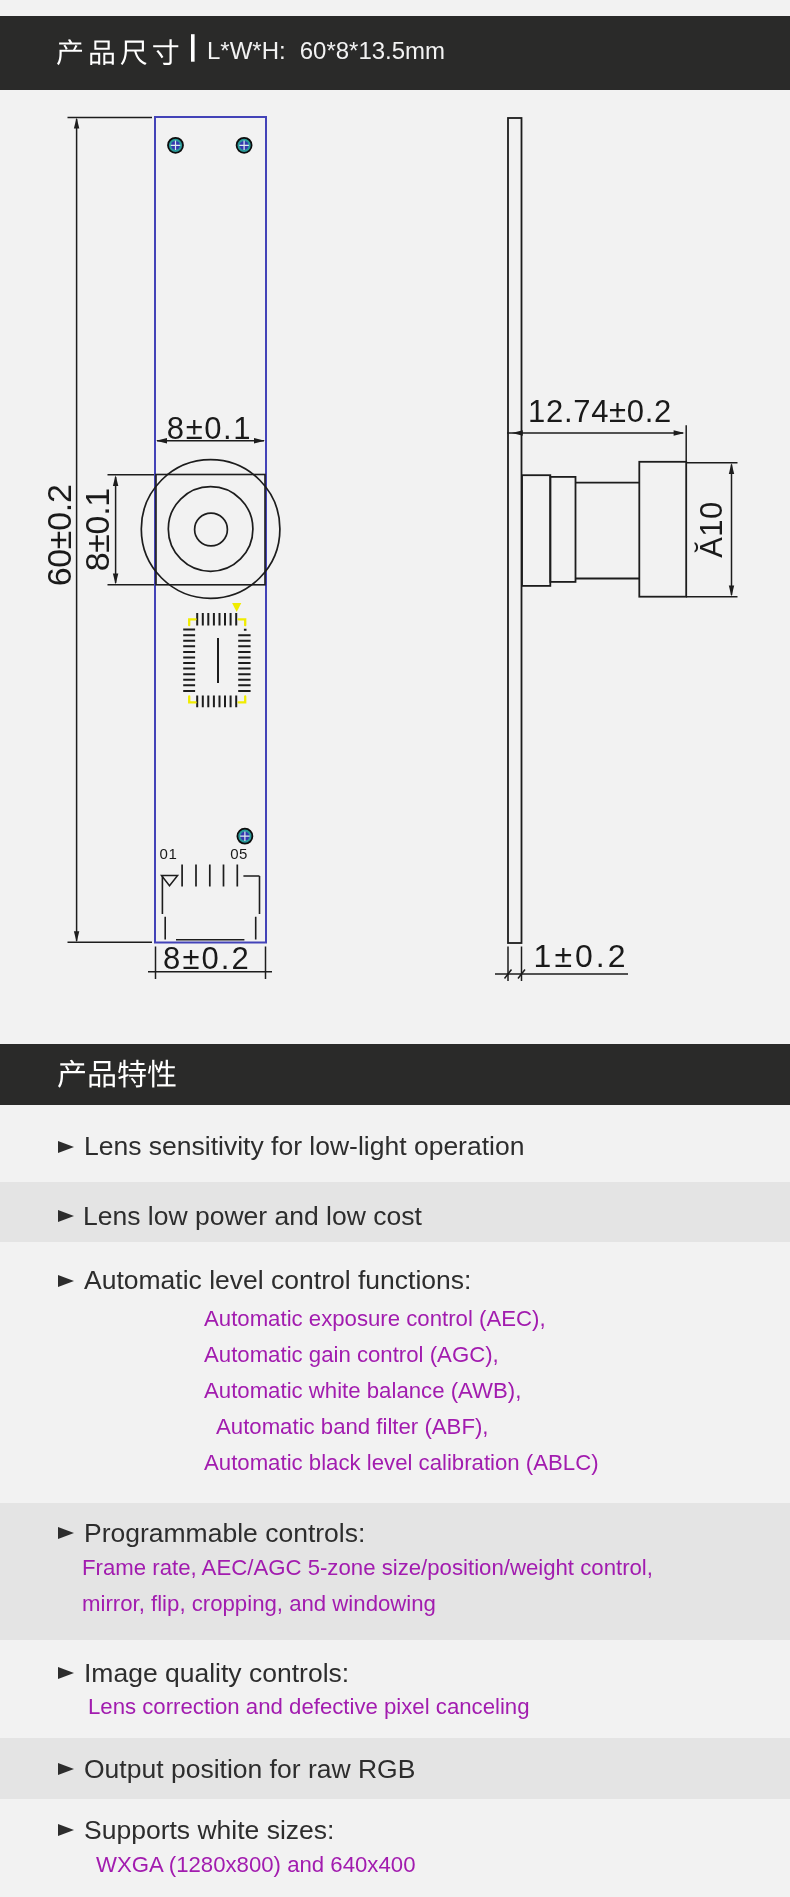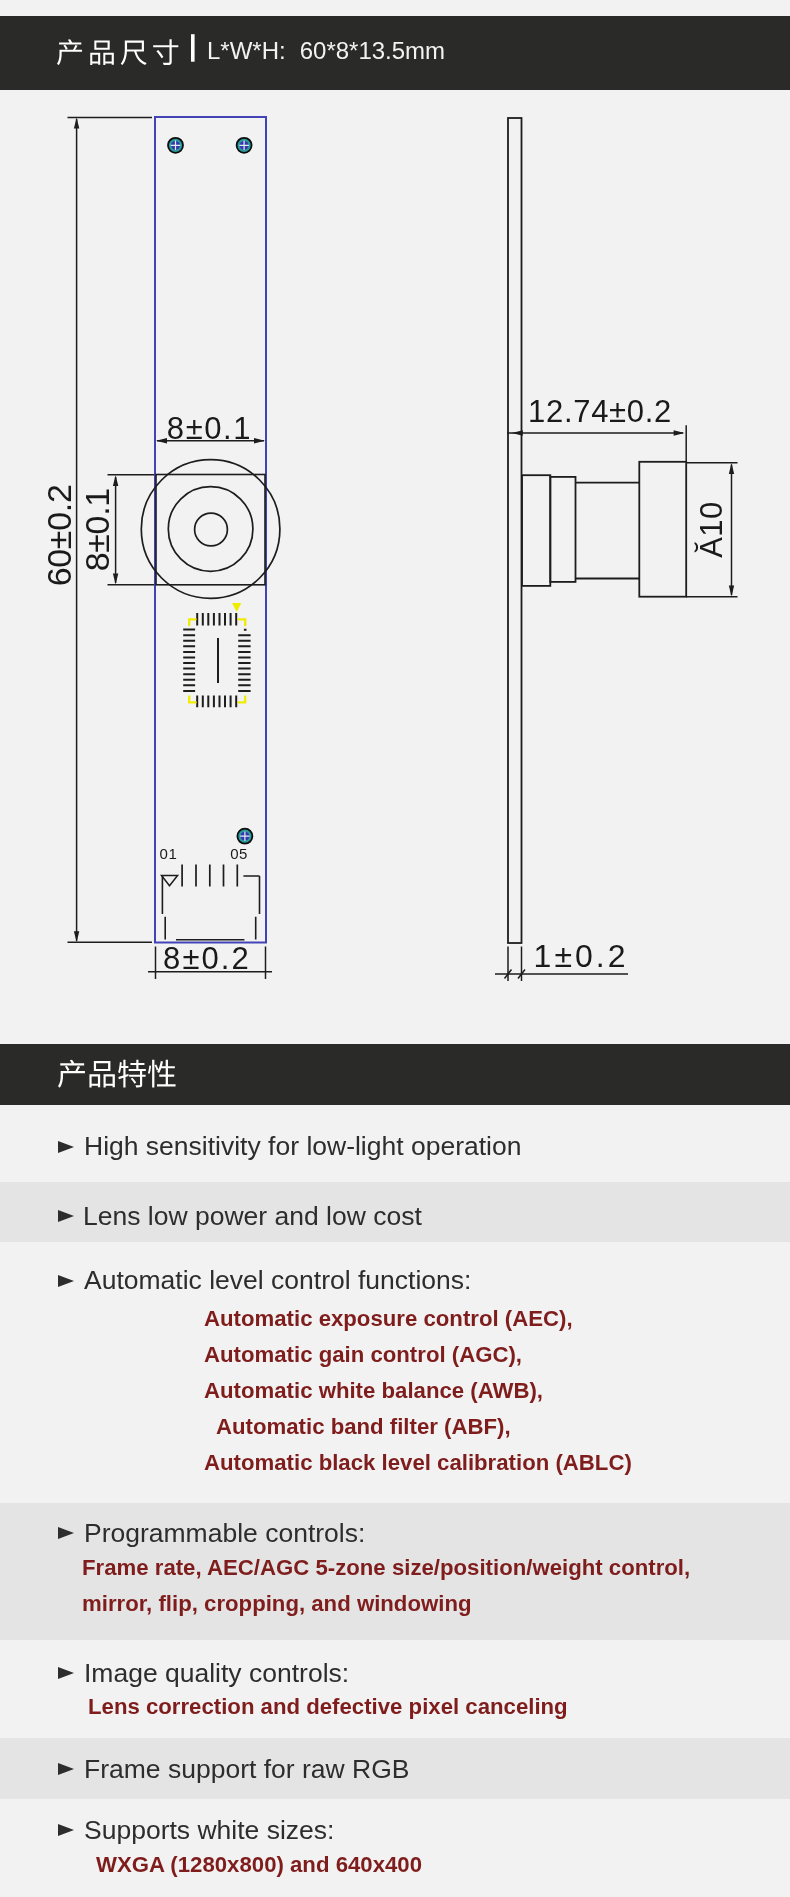--- a/index.html
+++ b/index.html
@@ -1,21 +1,21 @@
 <!DOCTYPE html>
 <html><head>
 <meta charset="utf-8">
 <style>
 html,body{margin:0;padding:0;}
 body{width:790px;height:1897px;position:relative;background:#f2f2f2;font-family:"Liberation Sans",sans-serif;overflow:hidden;}
 .abs{position:absolute;}
 .bar{position:absolute;left:0;width:790px;height:74px;background:#2a2a29;}
 .band{position:absolute;left:0;width:790px;background:#e4e4e4;}
 .hline{position:absolute;color:#2d2d2d;font-size:26.5px;line-height:1;white-space:pre;}
-.sline{position:absolute;color:#7f1d1d;font-size:22.2px;line-height:1;white-space:pre;font-weight:bold;}
+.sline{position:absolute;color:#a21caf;font-size:22.2px;line-height:1;white-space:pre;}
 .tri{position:absolute;width:0;height:0;border-left:16.4px solid #2d2d2d;border-top:6.7px solid transparent;border-bottom:6.7px solid transparent;}
 </style>
 </head>
 <body>
 
 <div class="bar" style="top:16px;">
 
   <svg class="abs" style="left:0;top:0;" width="790" height="62" viewBox="0 0 790 62">
     <g id="cjk1" fill="#ffffff">
         <path transform="translate(56.02,46.76) scale(0.028017,-0.028017)" d="M263 612C296 567 333 506 348 466L416 497C400 536 361 596 328 639ZM689 634C671 583 636 511 607 464H124V327C124 221 115 73 35 -36C52 -45 85 -72 97 -87C185 31 202 206 202 325V390H928V464H683C711 506 743 559 770 606ZM425 821C448 791 472 752 486 720H110V648H902V720H572L575 721C561 755 530 805 500 841Z"></path>
@@ -166,21 +166,21 @@
 </div>
 
 <div class="band" style="top:1182px;height:60px;"></div>
 
 <div class="band" style="top:1503px;height:136.5px;"></div>
 
 <div class="band" style="top:1738px;height:61px;"></div>
 
 <div class="tri" style="left:58px;top:1140.6px;"></div>
 
-<div class="hline" style="left:84px;top:1133.2px;">High sensitivity for low-light operation</div>
+<div class="hline" style="left:84px;top:1133.2px;">Lens sensitivity for low-light operation</div>
 
 <div class="tri" style="left:58px;top:1210.2px;"></div>
 
 <div class="hline" style="left:83px;top:1202.8px;">Lens low power and low cost</div>
 
 <div class="tri" style="left:58px;top:1274.8px;"></div>
 
 <div class="hline" style="left:84px;top:1267.4px;">Automatic level control functions:</div>
 
 <div class="sline" style="left:204px;top:1308px;">Automatic exposure control (AEC),</div>
@@ -202,19 +202,19 @@
 <div class="sline" style="left:82px;top:1593.4px;">mirror, flip, cropping, and windowing</div>
 
 <div class="tri" style="left:58px;top:1667.3px;"></div>
 
 <div class="hline" style="left:84px;top:1659.9px;">Image quality controls:</div>
 
 <div class="sline" style="left:88px;top:1696.4px;">Lens correction and defective pixel canceling</div>
 
 <div class="tri" style="left:58px;top:1763.3px;"></div>
 
-<div class="hline" style="left:84px;top:1755.9px;">Frame support for raw RGB</div>
+<div class="hline" style="left:84px;top:1755.9px;">Output position for raw RGB</div>
 
 <div class="tri" style="left:58px;top:1824.3px;"></div>
 
 <div class="hline" style="left:84px;top:1816.9px;">Supports white sizes:</div>
 
 <div class="sline" style="left:96px;top:1853.9px;">WXGA (1280x800) and 640x400</div>
 
 </body></html>

